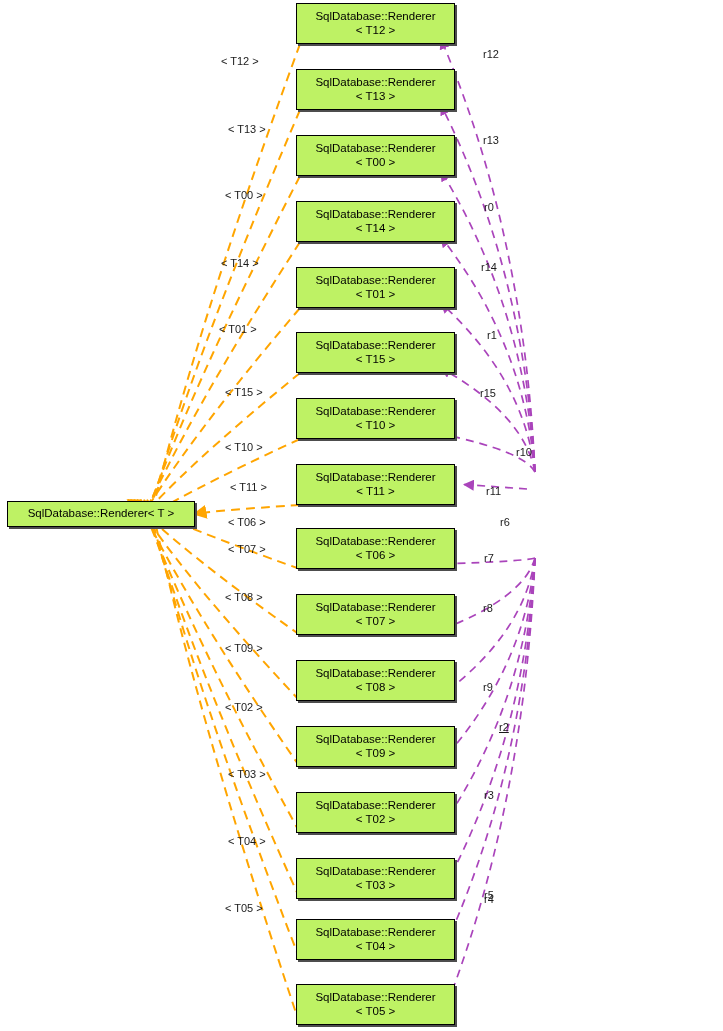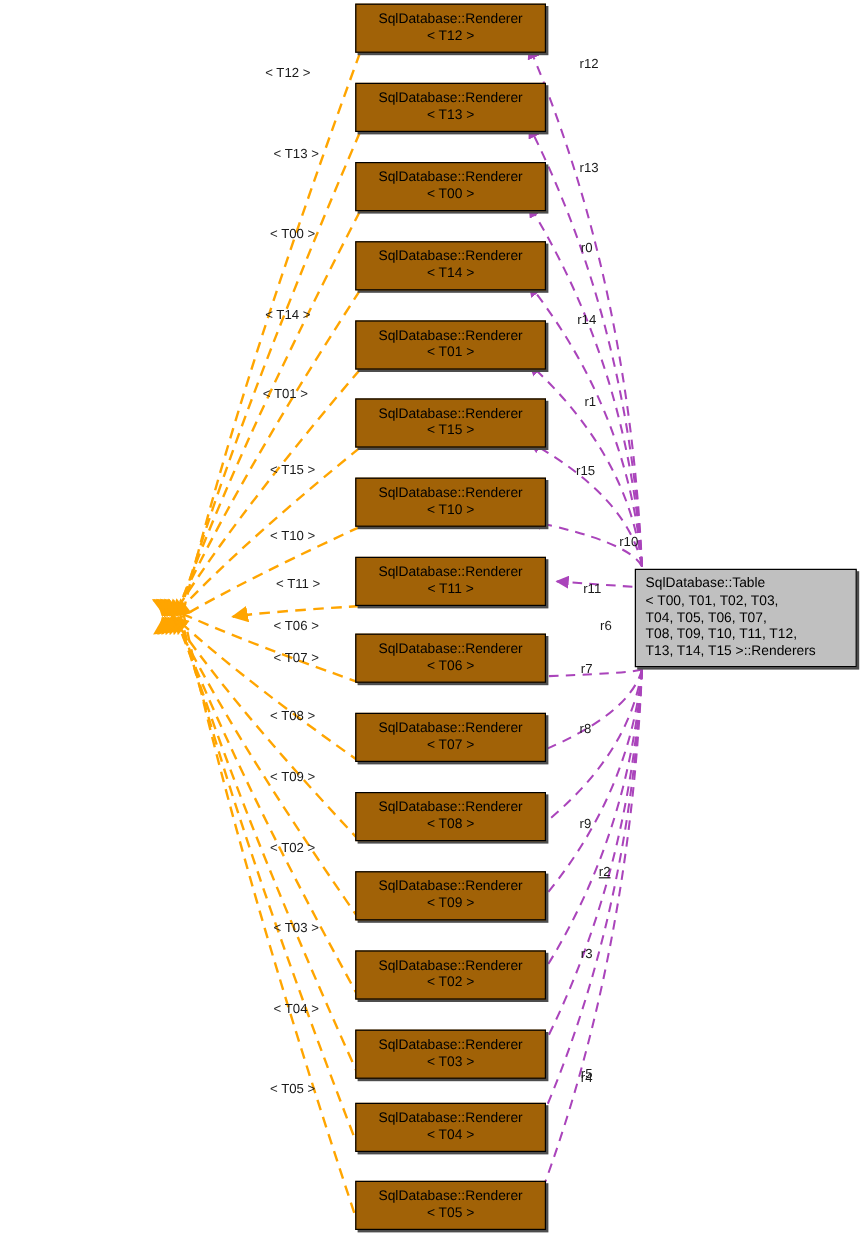--- a/index.html
+++ b/index.html
@@ -13,21 +13,21 @@
   }
   #edges{
     position:absolute;
     left:0;top:0;
     width:723px;height:1031px;
   }
   .node{
     position:absolute;
     box-sizing:border-box;
     border:1px solid #000000;
-    background:#a16207;
+    background:#bef264;
     display:flex;
     flex-direction:column;
     align-items:center;
     justify-content:center;
     font-size:11.5px;
     line-height:13.5px;
     color:#000000;
     text-align:center;
     white-space:nowrap;
     z-index:5;
@@ -115,28 +115,24 @@
         <path d="M 535 558 Q 524 597.6 441 630"></path>
         <path d="M 535 558 Q 524 633.9 441 696"></path>
         <path d="M 535 558 Q 524 670.2 441 762"></path>
         <path d="M 535 558 Q 524 706.5 441 828"></path>
         <path d="M 535 558 Q 524 742.8 441 894"></path>
         <path d="M 535 558 Q 524 776.35 441 955"></path>
         <path d="M 535 558 Q 524 812.1 441 1020"></path>
       </g>
   </svg>
 
-
-  <div class="node center-node">
-    <span class="ln">SqlDatabase::Table</span>
-    <span class="ln">&lt; T00, T01, T02, T03,</span>
-    <span class="ln"> T04, T05, T06, T07,</span>
-    <span class="ln"> T08, T09, T10, T11, T12,</span>
-    <span class="ln"> T13, T14, T15 &gt;::Renderers</span>
+  <div class="node base-node">
+    <span class="ln">SqlDatabase::Renderer&lt; T &gt;</span>
   </div>
+
 
   <div id="template-nodes">
       <div class="node tmpl-node" style="top: 3px;">
         <span class="ln">SqlDatabase::Renderer</span>
         <span class="ln">&lt; T12 &gt;</span>
       </div>
       <div class="node tmpl-node" style="top: 69px;">
         <span class="ln">SqlDatabase::Renderer</span>
         <span class="ln">&lt; T13 &gt;</span>
       </div>

